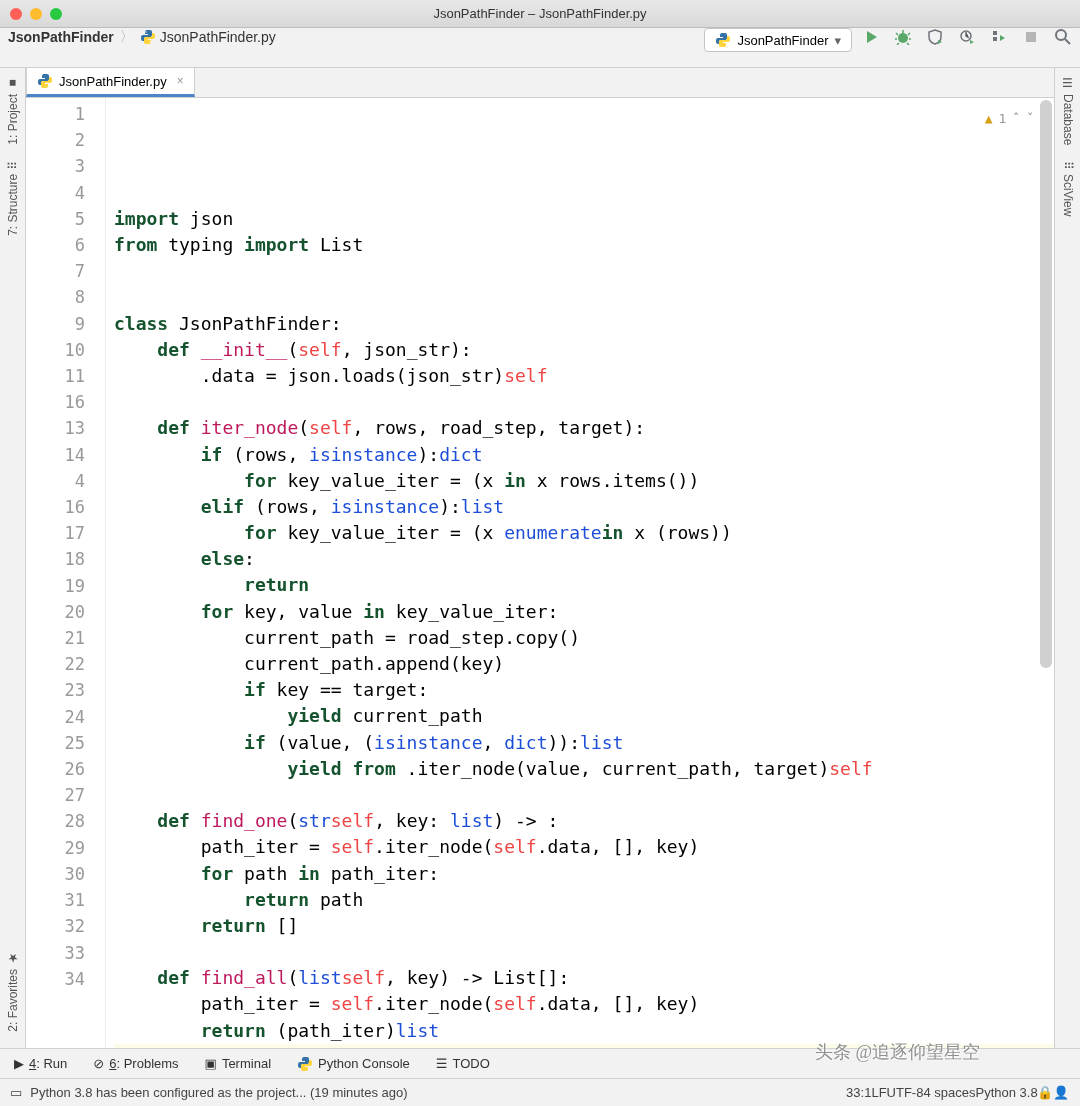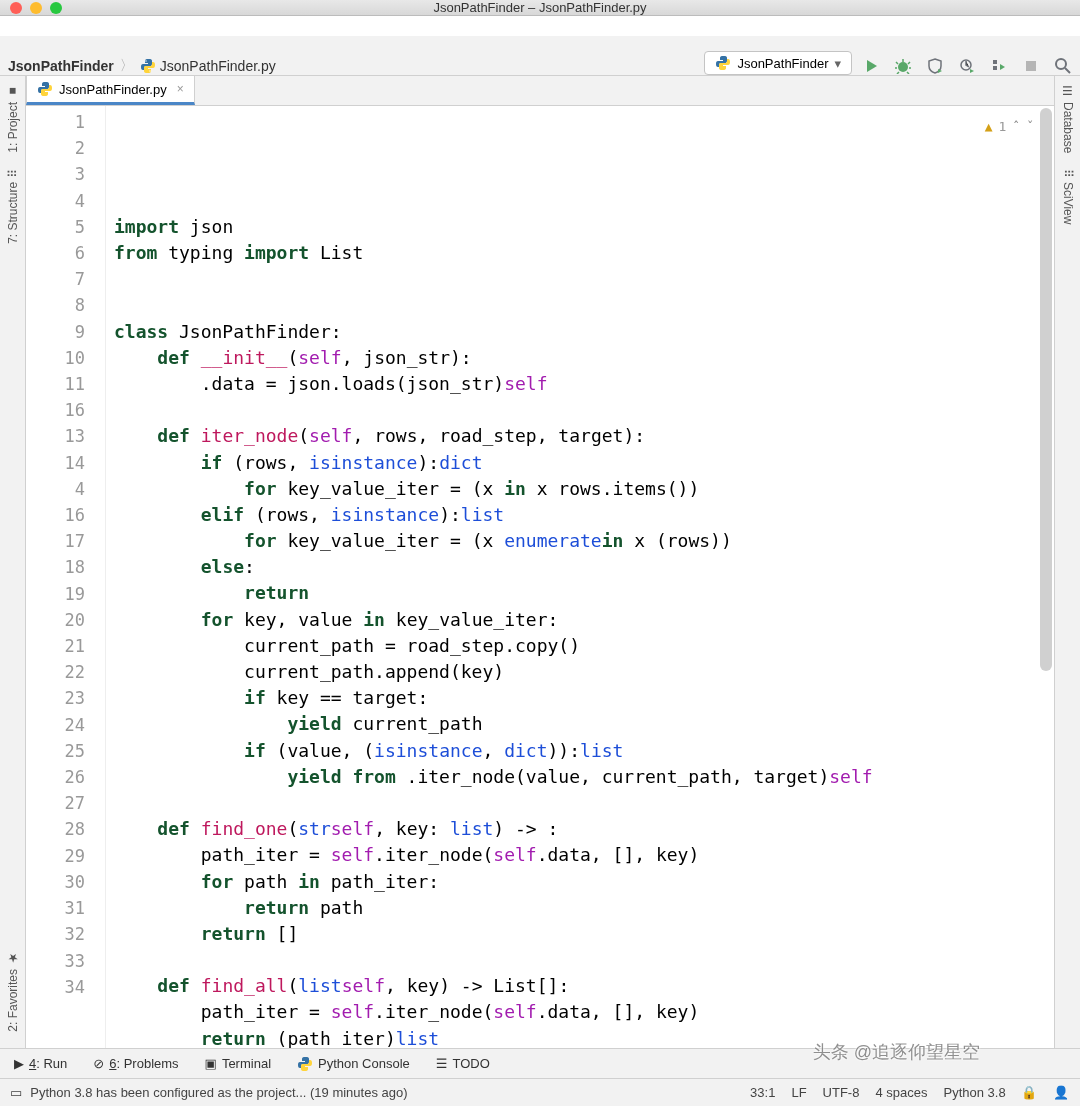--- a/index.html
+++ b/index.html
@@ -12,44 +12,43 @@
   overflow: hidden;
   color: #000;
 }
 .window {
   display: flex;
   flex-direction: column;
   height: 100%;
   background: #fff;
 }
 .titlebar {
-  height: 16px;
+  height: 28px;
   background: linear-gradient(#e8e8e8, #d8d8d8);
   border-bottom: 1px solid #bcbcbc;
   display: flex;
   align-items: center;
   position: relative;
 }
 .traffic-lights { display: flex; gap: 8px; margin-left: 10px; }
 .traffic-light { width: 12px; height: 12px; border-radius: 50%; }
 .red { background: #ff5f57; }
 .yellow { background: #febc2e; }
 .green { background: #28c840; }
 .window-title {
   position: absolute; left: 0; right: 0; text-align: center;
   font-size: 13px; color: #333; pointer-events: none;
 }
 .toolbar {
   height: 40px;
   background: #f2f2f2;
   border-bottom: 1px solid #d0d0d0;
   display: flex;
-  align-items: flex-end;
+  align-items: flex-start;
   padding: 0 8px;
-  margin-top: 20px;
 }
 .breadcrumb { display: flex; align-items: center; font-size: 14px; font-weight: bold; color: #333; }
 .breadcrumb .sep { margin: 0 6px; color: #aaa; font-weight: normal; }
 .breadcrumb .file { font-weight: normal; display: flex; align-items: center; gap: 4px; }
 .toolbar-spacer { flex: 1; }
 .run-config {
   display: flex; align-items: center; gap: 6px;
   background: #fff; border: 1px solid #c4c4c4; border-radius: 4px;
   padding: 3px 10px; margin-right: 10px; font-size: 13px;
 }
@@ -118,21 +117,21 @@
   padding: 3px 0 3px 8px;
   white-space: pre;
   overflow: hidden;
   position: relative;
 }
 .code-line { height: 26.2px; }
 .current-line { background: #fcfce8; }
 .caret { display: inline-block; width: 2px; height: 20px; background: #000; vertical-align: middle; }
 .kw { color: #14532d; font-weight: 600; }
 .fn { color: #be185d; }
-.self { color: #a21caf; }
+.self { color: #ef4444; }
 .bi { color: #1d4ed8; }
 .inspect-badge {
   position: absolute; top: 8px; right: 20px;
   display: flex; align-items: center; gap: 6px;
   font-size: 13px; color: #999;
 }
 .warn-triangle { color: #d4a017; }
 .bottom-tool-row {
   height: 30px;
   background: #f2f2f2;
@@ -146,33 +145,34 @@
 .status-bar {
   height: 28px;
   background: #f2f2f2;
   border-top: 1px solid #d0d0d0;
   display: flex; align-items: center;
   padding: 0 10px;
   font-size: 13px; color: #444;
 }
 .status-left { display: flex; align-items: center; gap: 8px; }
 .status-spacer { flex: 1; }
-.status-right { display: flex; align-items: center; gap: 16px; }
+.status-right { display: flex; align-items: center; gap: 0; }
 .py-icon { width: 16px; height: 16px; }
 .scrollbar-v { position: absolute; right: 2px; top: 2px; bottom: 2px; width: 12px; }
 .scrollbar-thumb { position: absolute; top: 0; width: 12px; height: 60%; background: rgba(120,120,120,0.35); border-radius: 6px; }
 .watermark {
   position: absolute;
   right: 100px;
   bottom: 42px;
   font-size: 18px;
   color: rgba(70,70,70,0.6);
   text-shadow: 0 0 2px #fff, 0 0 3px #fff;
   pointer-events: none;
   font-weight: 500;
+  font-family: Liberation Serif, serif;
 }
 </style>
 </head>
 <body>
 
 <div class="window">
 
   <div class="titlebar">
     <div class="traffic-lights">
       <div class="traffic-light red"></div>

